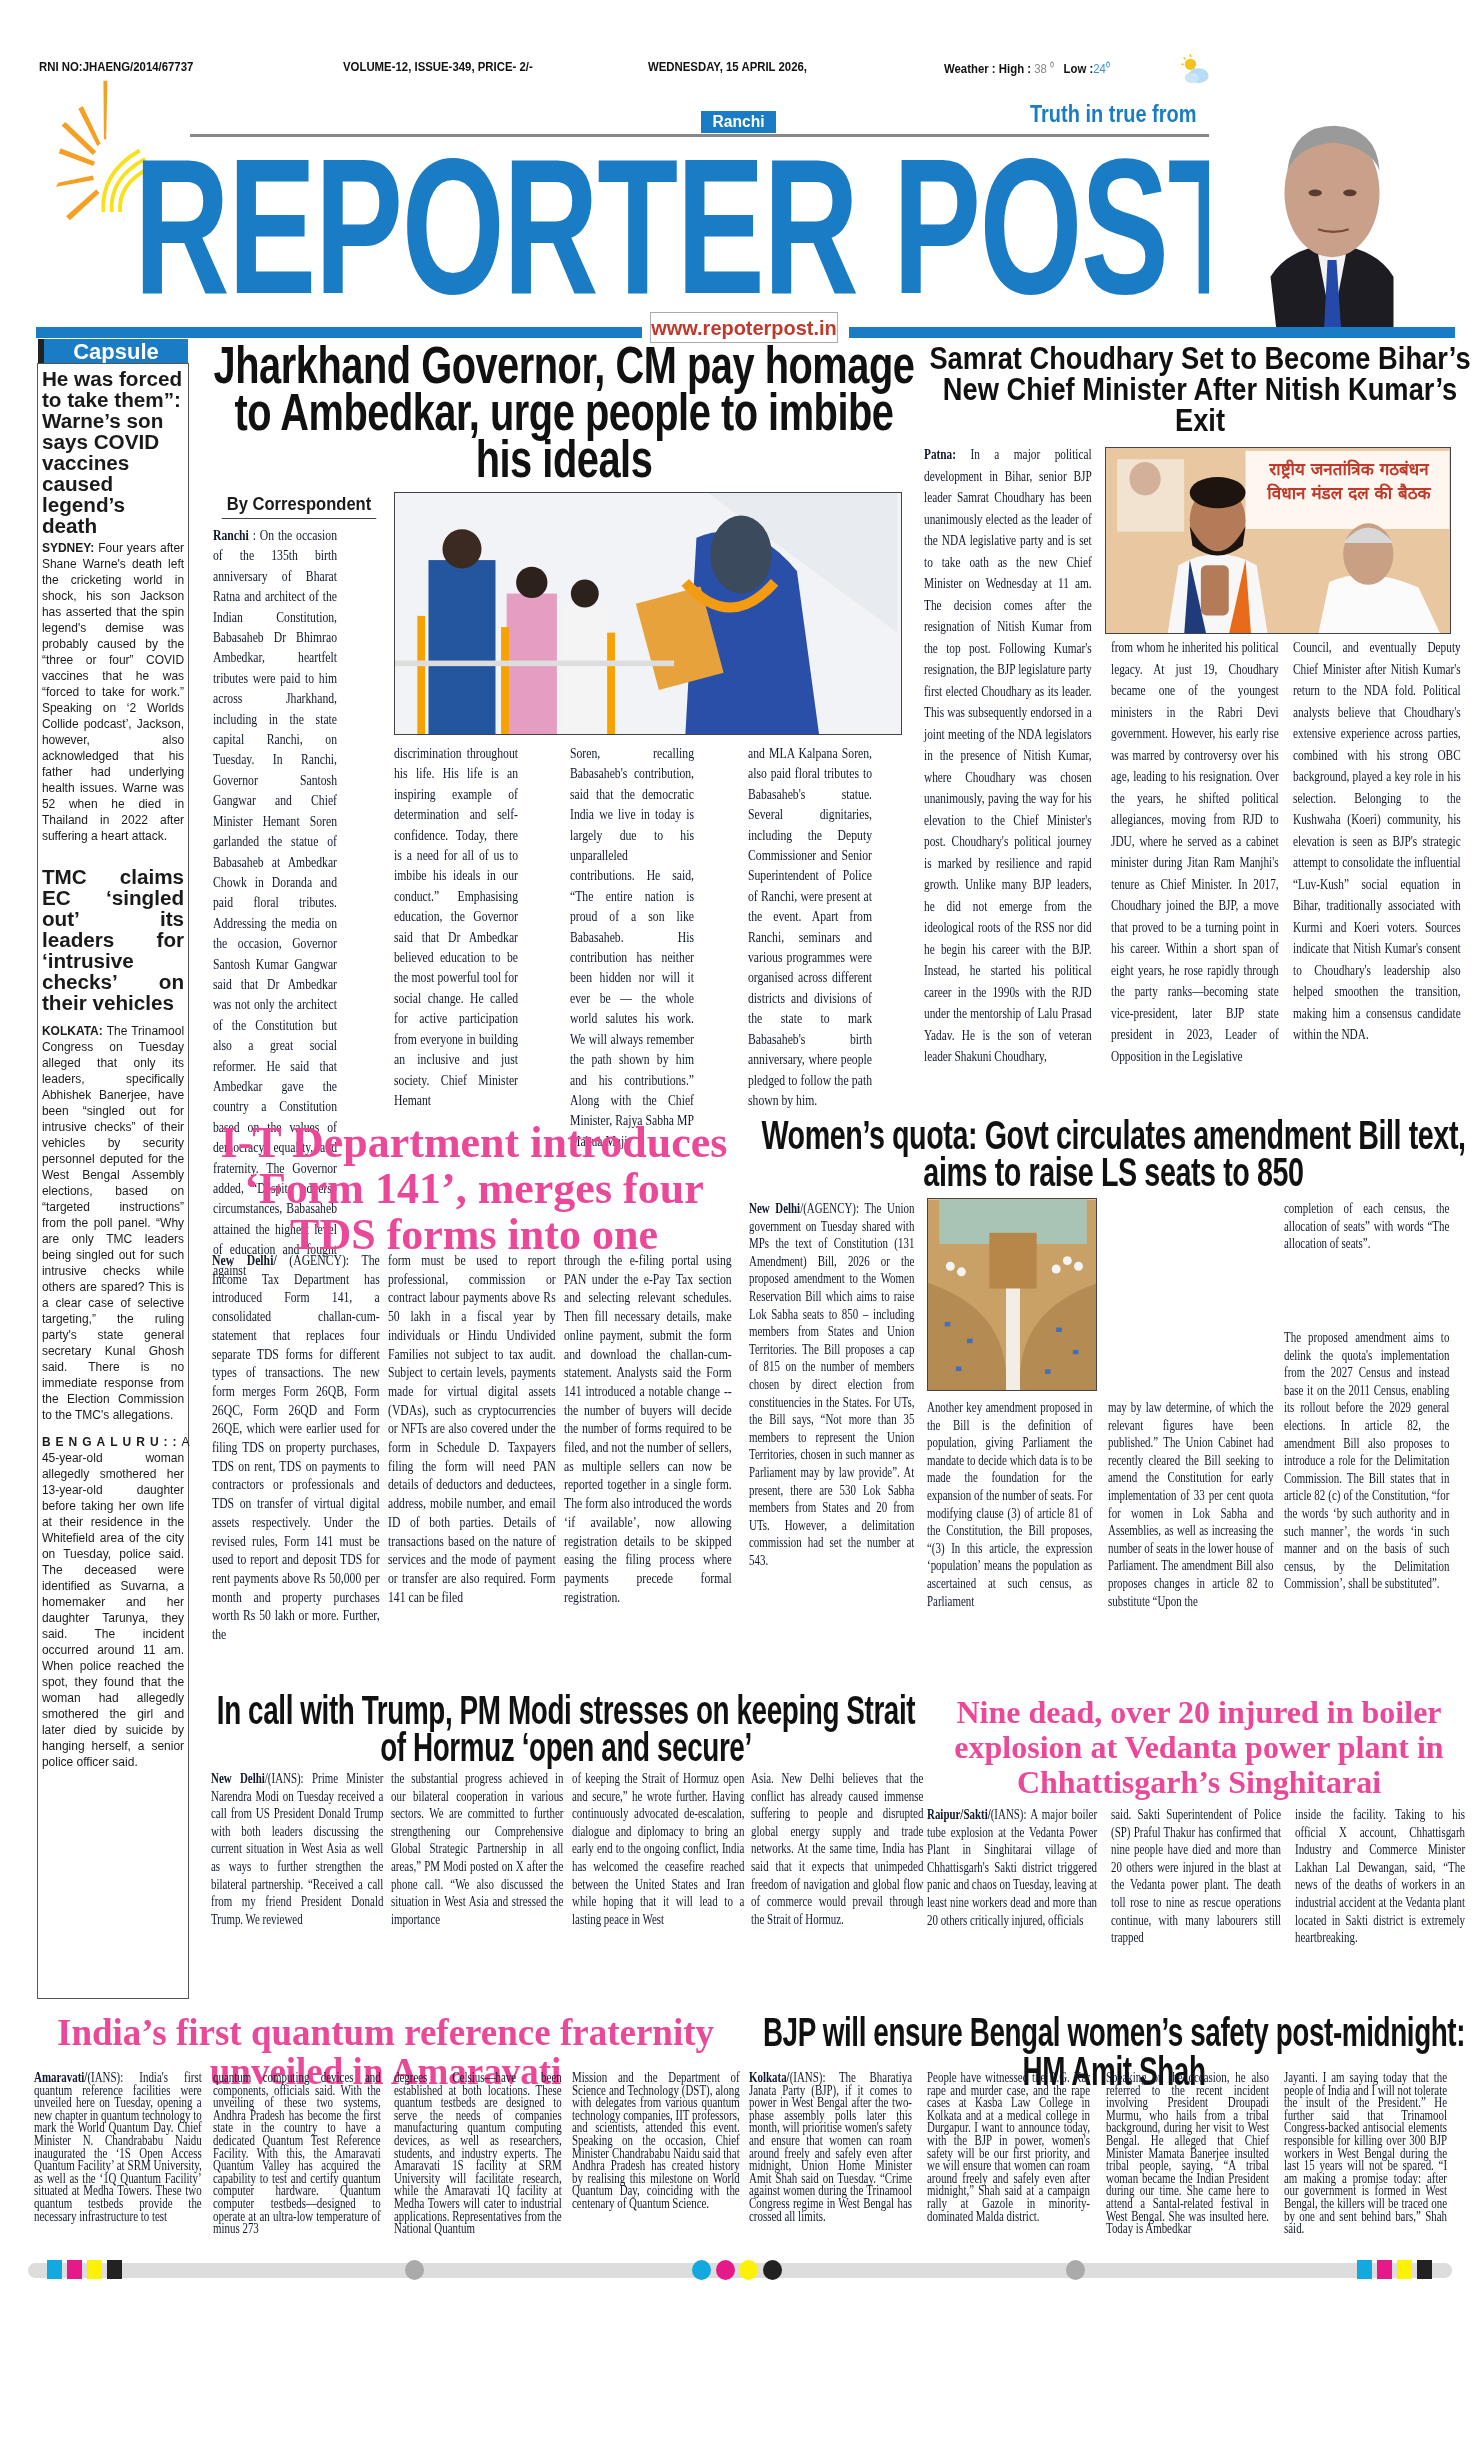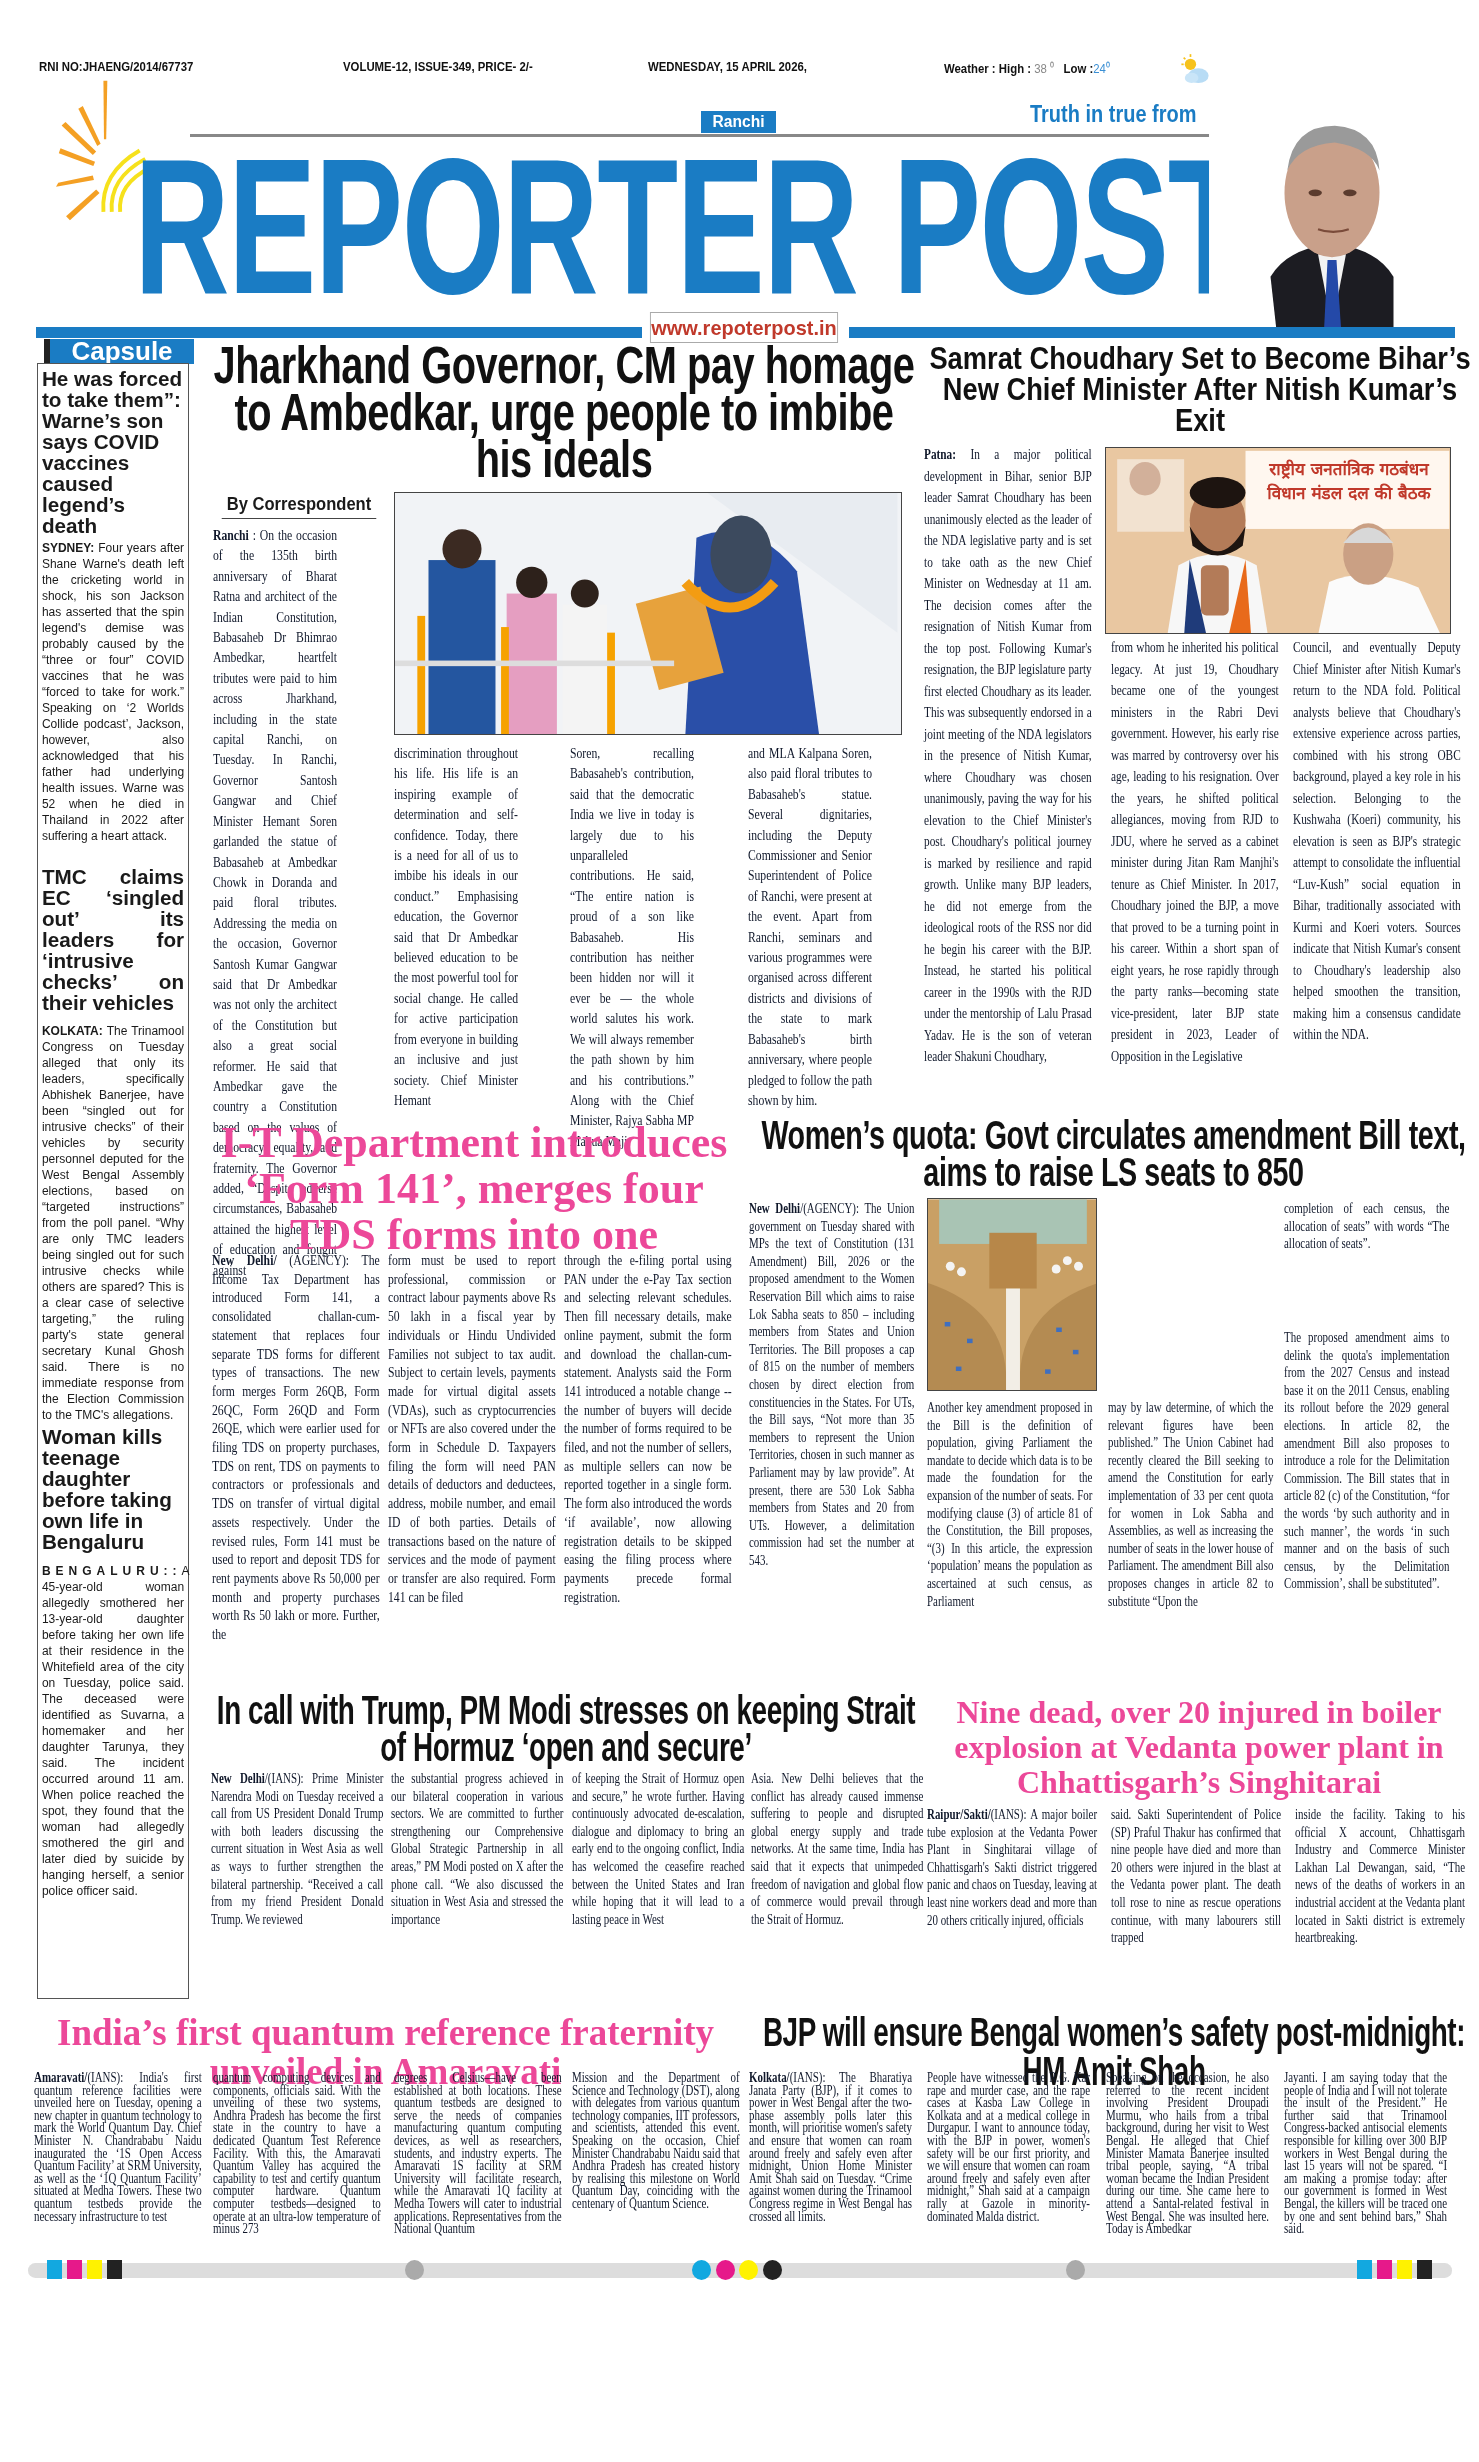--- a/index.html
+++ b/index.html
@@ -15,21 +15,21 @@
 .tagline{left:1030px;top:101px;font-family:"Liberation Sans",sans-serif;font-weight:bold;font-size:23.5px;color:#1a7cc4;transform:scaleX(.85);transform-origin:left}
 .ranchi-box{left:701px;top:111px;width:75px;height:22px;background:#1a7cc4;color:#fff;font-family:"Liberation Sans",sans-serif;font-weight:bold;font-size:15.6px;text-align:center;line-height:22px}
 .grey-rule{left:190px;top:134px;width:1041px;height:2.8px;background:#888}
 .logo-sun{left:56px;top:78px;width:106px;height:145px}
 .brand{left:134px;top:137px;width:1094px;height:170px;font-family:"Liberation Sans",sans-serif;font-weight:bold;font-size:184px;color:#1a7cc4;line-height:170px;letter-spacing:-2.2px;transform:scaleX(.72) scaleY(1.05);transform-origin:left top;white-space:nowrap}
 .portrait{left:1209px;top:109px;width:246px;height:218px;overflow:hidden}
 .blue-bar-l{left:36px;top:327px;width:606px;height:11px;background:#1a7cc4}
 .blue-bar-r{left:849px;top:327px;width:606px;height:11px;background:#1a7cc4}
 .url-box{left:645px;top:312px;width:198px;height:31px;border:1.1px solid #aaa;background:#fff;font-family:"Liberation Sans",sans-serif;font-weight:bold;font-size:21px;color:#c0392b;text-align:center;line-height:29px;transform:scaleX(.95)}
 
-.capsule-hdr{left:44px;top:339px;width:150px;height:25px;background:#1a7cc4;border-left:6.7px solid #222;color:#fff;font-family:"Liberation Sans",sans-serif;font-weight:bold;font-size:26px;text-align:center;line-height:25px}
+.capsule-hdr{left:38px;top:339px;width:150px;height:25px;background:#1a7cc4;border-left:6.7px solid #222;color:#fff;font-family:"Liberation Sans",sans-serif;font-weight:bold;font-size:22px;text-align:center;line-height:25px}
 .capsule{left:37px;top:363px;width:152px;height:1636px;border:1.7px solid #555;padding:2.8px 3.9px;font-family:"Liberation Sans",sans-serif}
 .cap-h{font-weight:bold;font-size:20.7px;line-height:21px;margin:1.7px 0 3.4px;text-align:left}
 .cap-h.just{text-align:justify;text-align-last:left}
 .cap-b{font-size:12px;line-height:16px;text-align:justify}
 .cap-b b{font-weight:bold}
 
 .hl-cond{font-family:"Liberation Sans",sans-serif;font-weight:bold;color:#111;text-align:center;transform-origin:center top;white-space:nowrap}
 .hl-serif{font-family:"Liberation Serif",serif;font-weight:bold;color:#ec4899;text-align:center}
 .col{font-size:14px;line-height:20.4px;text-align:justify;color:#0f172a}
 .col b{font-weight:bold}
@@ -106,21 +106,20 @@
 <div class="abs capsule">
   <div>
     <h3 class="cap-h">He was forced to take them”: Warne’s son says COVID vaccines caused legend’s death</h3>
     <p class="cap-b"><b>SYDNEY:</b><span> Four years after Shane Warne's death left the cricketing world in shock, his son Jackson has asserted that the spin legend's demise was probably caused by the “three or four” COVID vaccines that he was “forced to take for work.” Speaking on ‘2 Worlds Collide podcast’, Jackson, however, also acknowledged that his father had underlying health issues. Warne was 52 when he died in Thailand in 2022 after suffering a heart attack.</span></p>
   </div>
   <div style="margin-top:22px">
     <h3 class="cap-h just">TMC claims EC ‘singled out’ its leaders for ‘intrusive checks’ on their vehicles</h3>
     <p class="cap-b" style="margin-top:10px"><b>KOLKATA:</b><span> The Trinamool Congress on Tuesday alleged that only its leaders, specifically Abhishek Banerjee, have been “singled out for intrusive checks” of their vehicles by security personnel deputed for the West Bengal Assembly elections, based on “targeted instructions” from the poll panel. “Why are only TMC leaders being singled out for such intrusive checks while others are spared? This is a clear case of selective targeting,” the ruling party's state general secretary Kunal Ghosh said. There is no immediate response from the Election Commission to the TMC's allegations.</span></p>
   </div>
   <div style="margin-top:3.4px">
-    <h3 class="cap-h">Woman kills teenage daughter before taking own life in Bengaluru</h3>
     <p class="cap-b" style="margin-top:11px"><b style="letter-spacing:5px">BENGALURU::</b><span>A 45-year-old woman allegedly smothered her 13-year-old daughter before taking her own life at their residence in the Whitefield area of the city on Tuesday, police said. The deceased were identified as Suvarna, a homemaker and her daughter Tarunya, they said. The incident occurred around 11 am. When police reached the spot, they found that the woman had allegedly smothered the girl and later died by suicide by hanging herself, a senior police officer said.</span></p>
   </div>
 </div>
 
 <div class="abs hl-cond" style="left:207px;top:342px;width:715px;height:145px;">
   <div style="white-space:normal;font-size:51px;line-height:47px;transform:scaleX(.78);width:916px;margin-left:-101px;letter-spacing:-0.6px">Jharkhand Governor, CM pay homage to Ambedkar, urge people to imbibe his ideals</div>
 </div>
 <div class="abs byline">By Correspondent</div>
 <div class="abs col" style="left:213px;top:525px;width:123px;height:581px">
   <div class="cond" style="width:159px;font-size:15px"><b>Ranchi</b><span> : On the occasion of the 135th birth anniversary of Bharat Ratna and architect of the Indian Constitution, Babasaheb Dr Bhimrao Ambedkar, heartfelt tributes were paid to him across Jharkhand, including in the state capital Ranchi, on Tuesday.  In Ranchi, Governor Santosh Gangwar and Chief Minister Hemant Soren garlanded the statue of Babasaheb at Ambedkar Chowk in Doranda and paid floral tributes.  Addressing the media on the occasion, Governor Santosh Kumar Gangwar said that Dr Ambedkar was not only the architect of the Constitution but also a great social reformer. He said that Ambedkar gave the country a Constitution based on the values of democracy, equality, and fraternity. The Governor added, “Despite adverse circumstances, Babasaheb attained the highest level of education and fought against</span></div>

